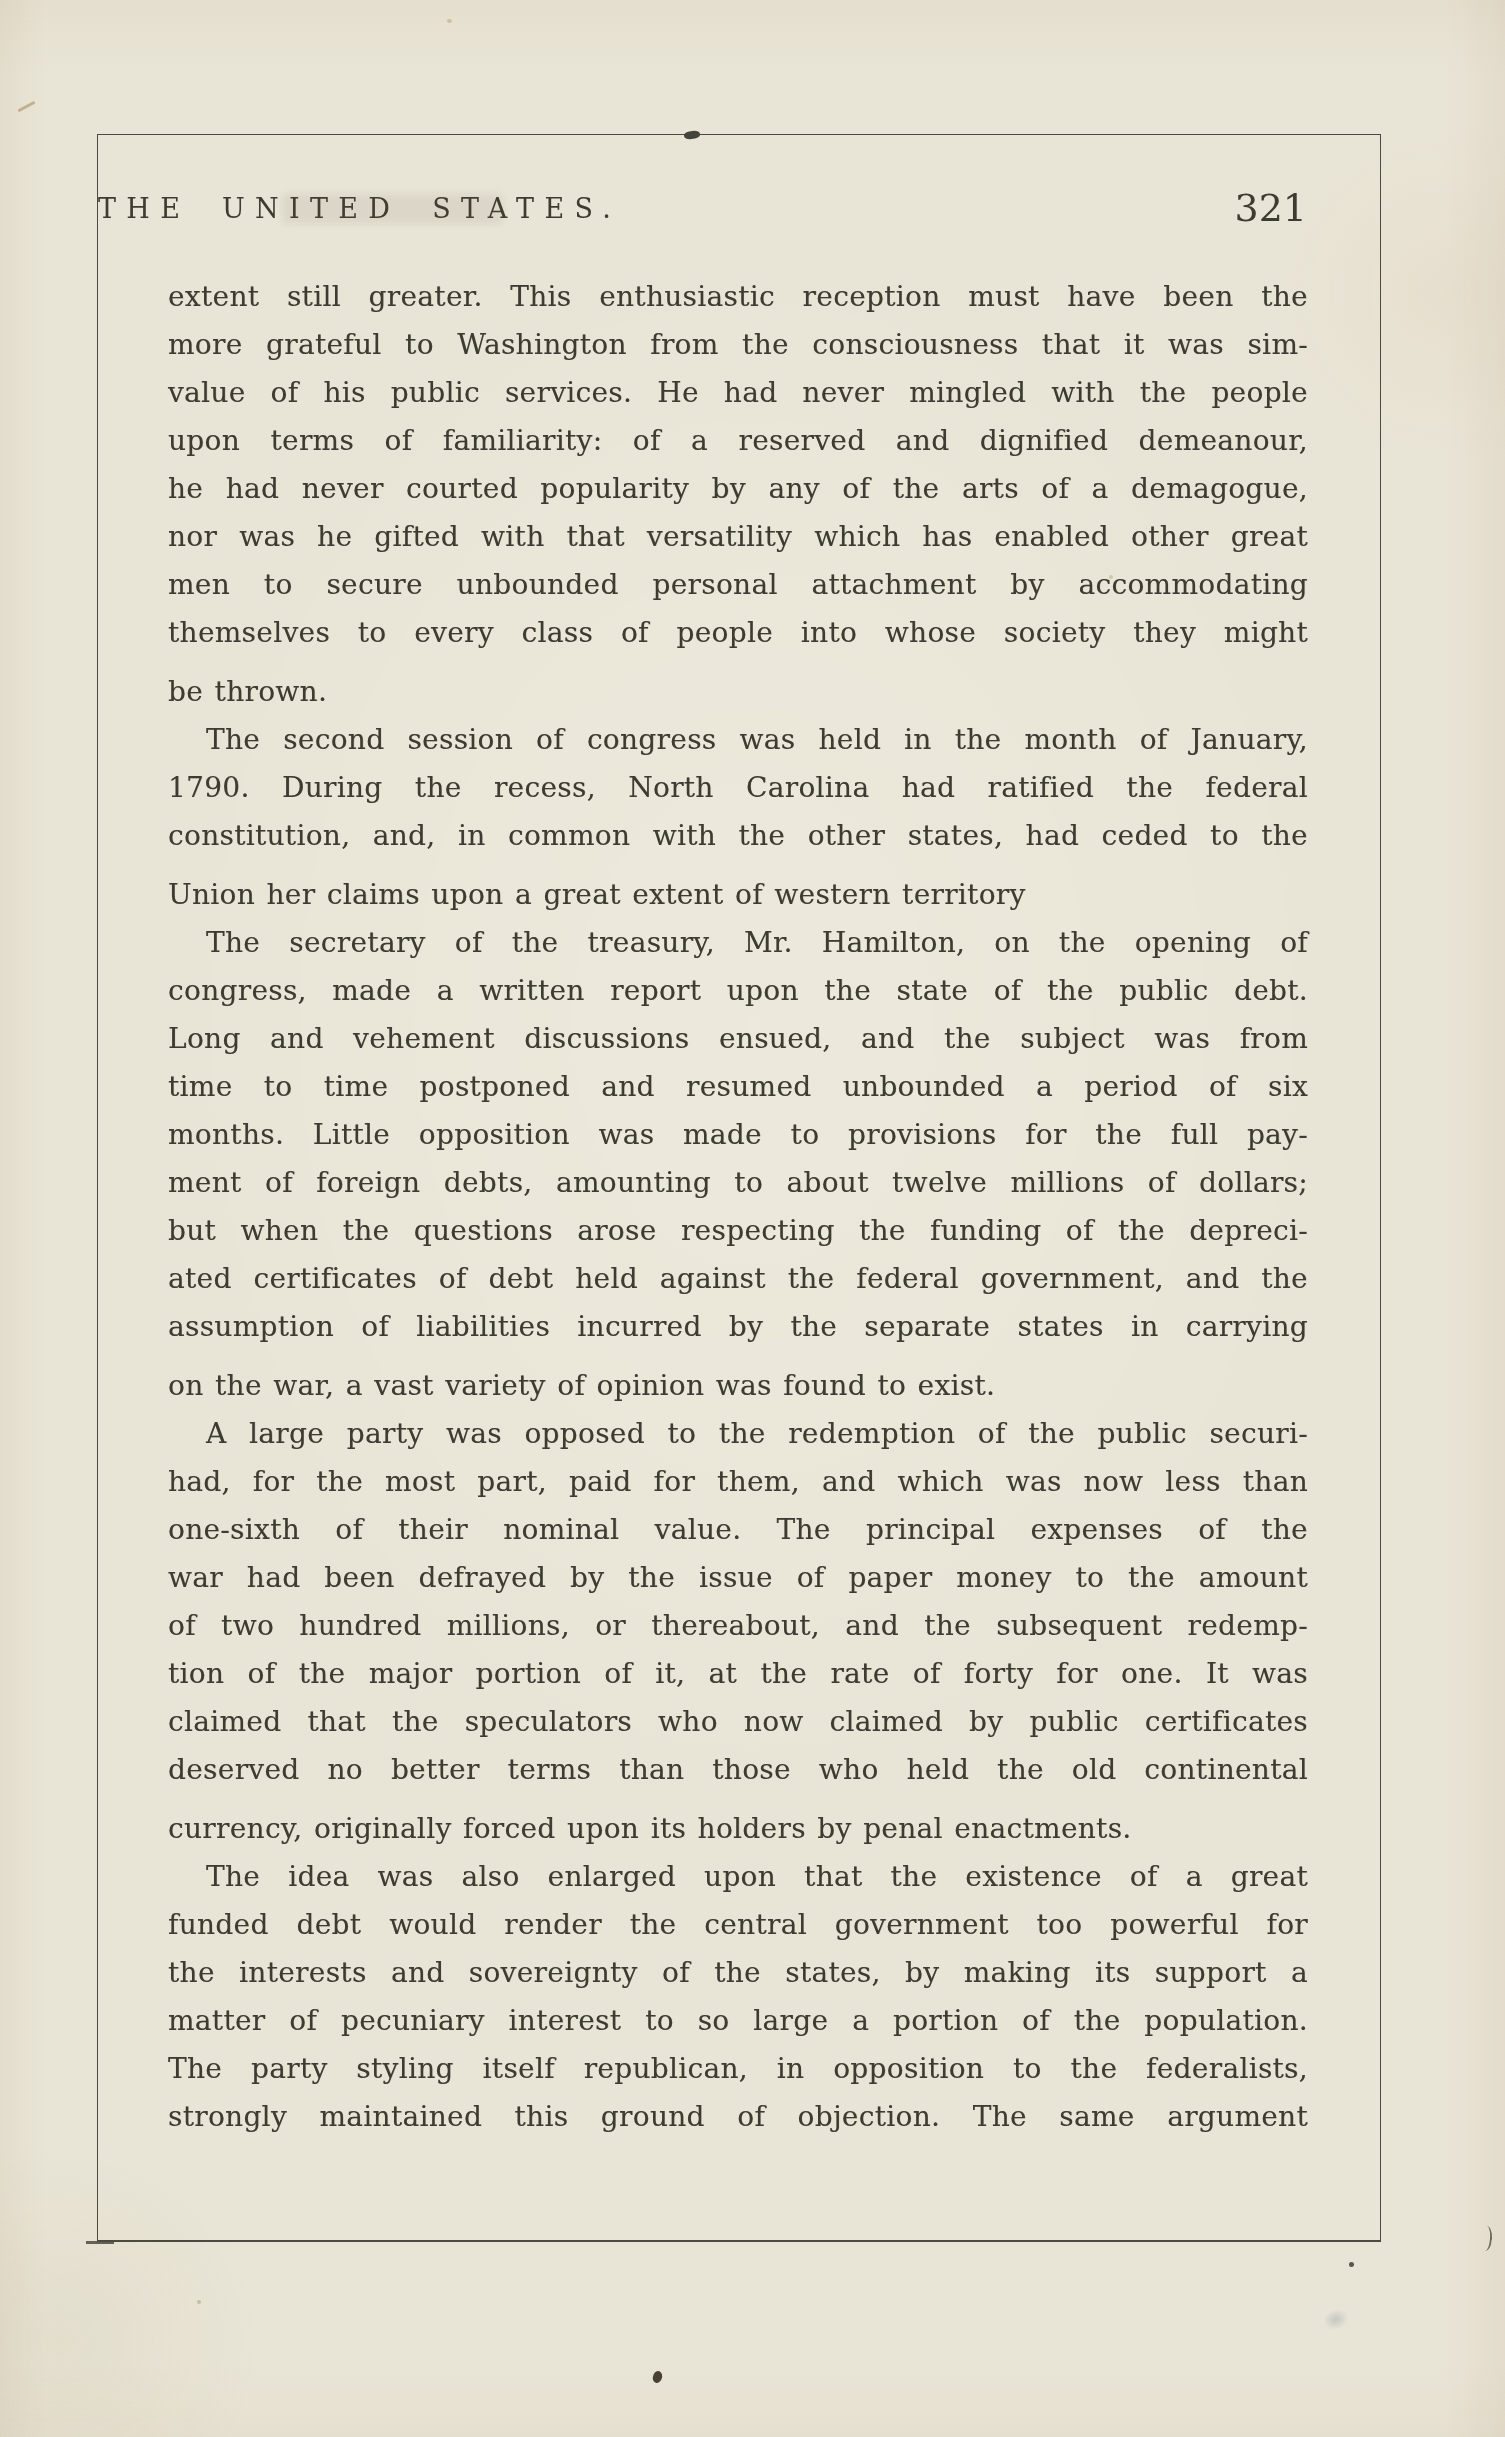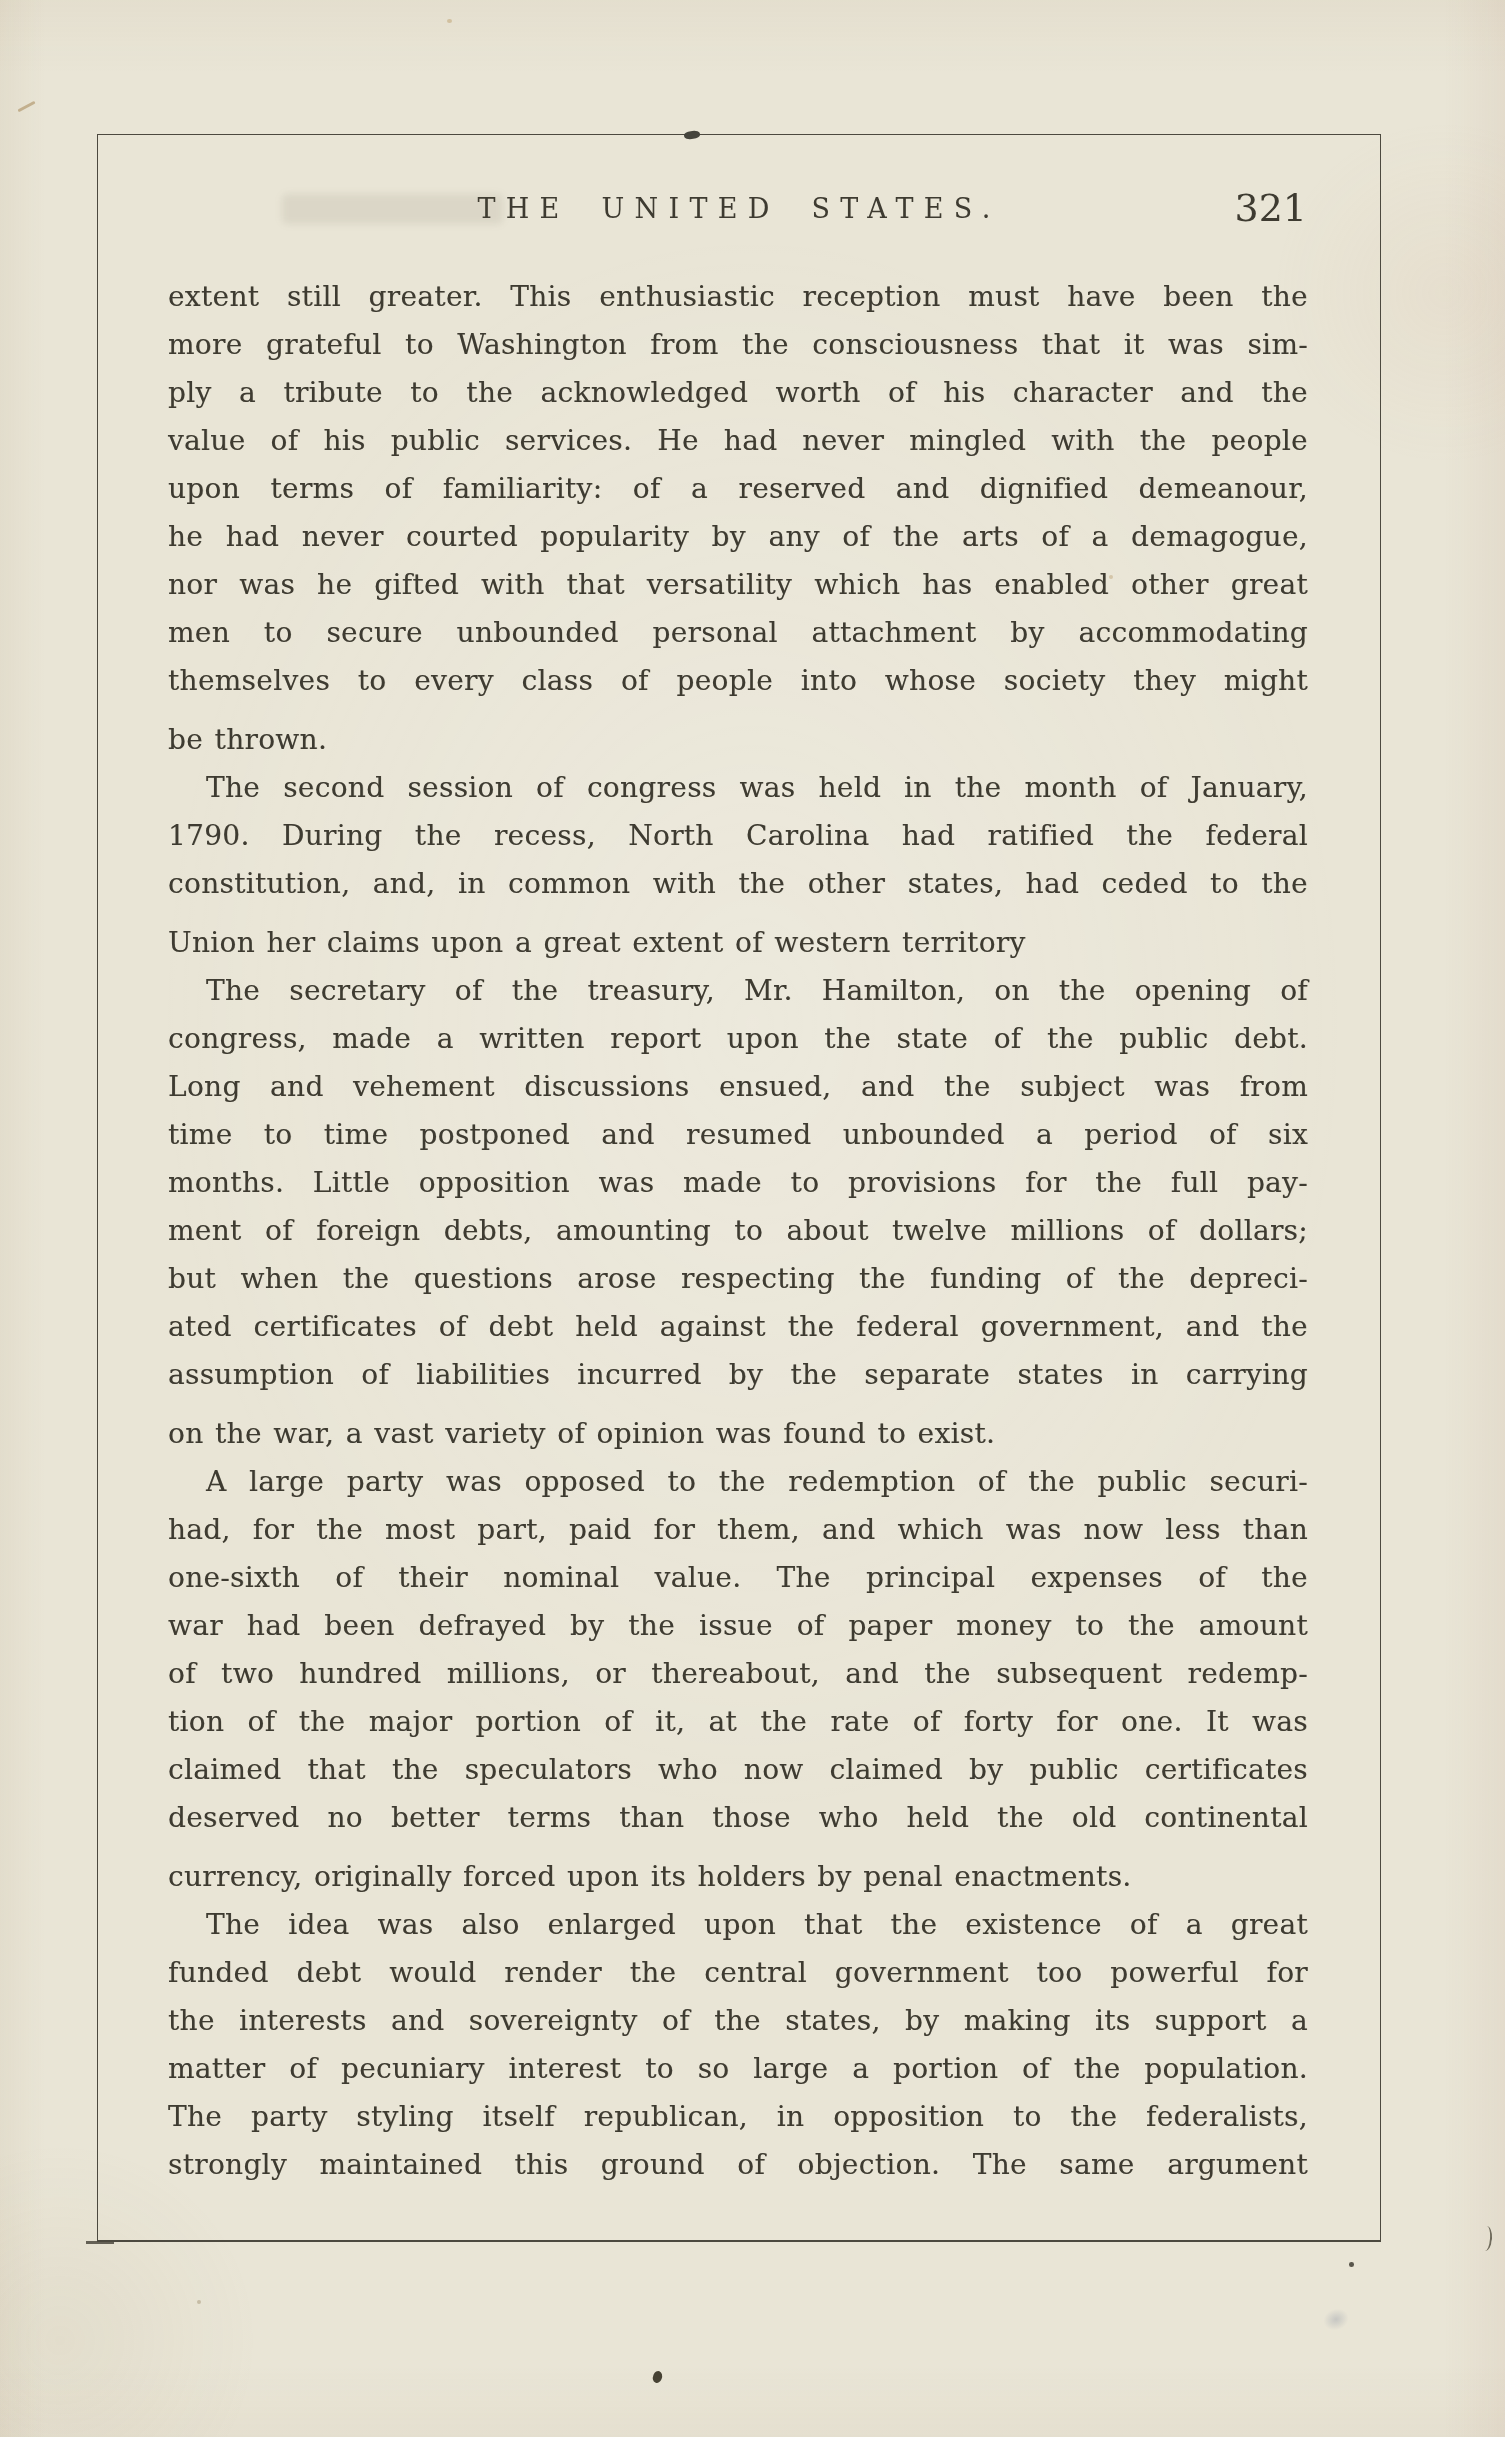--- a/index.html
+++ b/index.html
@@ -27,21 +27,21 @@
     border-bottom-width:2.8px;
     background:transparent;
   }
   
   .bottom-rule-ext{
     position:absolute;left:86px;top:2241px;width:28px;height:2.8px;
     background:var(--border);opacity:0.85;
   }
   .running-header{
     position:absolute;left:0;right:0;top:58px;
-    text-align:center;
+    text-align:left;
     font-size:27px;letter-spacing:10.3px;word-spacing:13px;
     color:var(--ink);
   }
   .page-number{
     position:absolute;right:73px;top:54px;
     font-size:38px;line-height:1;
     color:var(--ink);
   }
   .text-block{
     position:absolute;left:70px;top:138px;width:1140px;
@@ -76,21 +76,20 @@
 <div class="artifact scratch"></div>
 <div class="artifact fiber1"></div>
 
 <div class="frame">
   <div class="running-header">THE UNITED STATES.</div>
   <div class="page-number">321</div>
 
   <div class="text-block">
     <div class="line">extent still greater.  This enthusiastic reception must have been the</div>
     <div class="line">more grateful to Washington from the consciousness that it was sim-</div>
-    <div class="line">ply a tribute to the acknowledged worth of his character and the</div>
     <div class="line">value of his public services.  He had never mingled with the people</div>
     <div class="line">upon terms of familiarity: of a reserved and dignified demeanour,</div>
     <div class="line">he had never courted popularity by any of the arts of a demagogue,</div>
     <div class="line">nor was he gifted with that versatility which has enabled other great</div>
     <div class="line">men to secure unbounded personal attachment by accommodating</div>
     <div class="line">themselves to every class of people into whose society they might</div>
     <div class="line end">be thrown.</div>
     <div class="line indent">The second session of congress was held in the month of January,</div>
     <div class="line">1790.  During the recess, North Carolina had ratified the federal</div>
     <div class="line">constitution, and, in common with the other states, had ceded to the</div>

